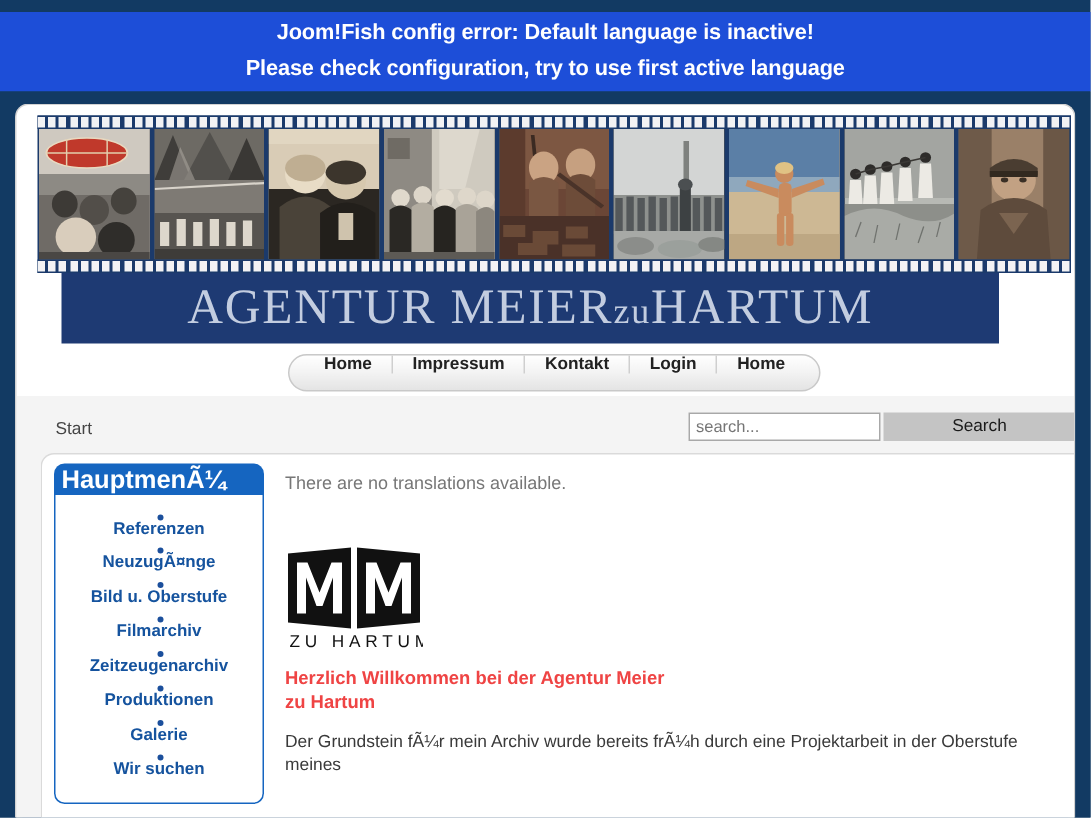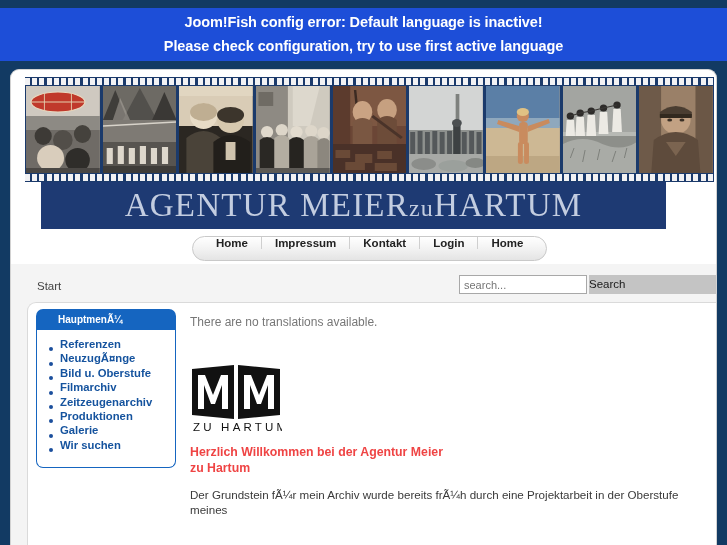--- a/index.html
+++ b/index.html
@@ -234,21 +234,21 @@
     left: 578px;
     top: 11px;
     width: 128px;
     height: 19px;
     background: #c4c4c4;
     border: none;
     font-size: 11.5px;
     color: #1a1a1a;
     font-family: "Liberation Sans", sans-serif;
     cursor: pointer;
-    text-align: left;
+    text-align: center;
     line-height: 19px;
   }
 
   
   #content-panel {
     position: absolute;
     left: 16px;
     top: 38px;
     width: 689px;
     height: 243px;
@@ -266,46 +266,47 @@
     position: absolute;
     left: 8px;
     top: 6px;
     width: 140px;
   }
   #sidebar-header {
     height: 21px;
     background: #1565c0;
     border-radius: 7px 7px 0 0;
     color: #ffffff;
-    font-size: 10px;
+    font-size: 17px;
     font-weight: bold;
     display: flex;
     align-items: center;
-    padding-left: 22px;
+    padding-left: 5px;
     box-sizing: border-box;
   }
   #sidebar-body {
     background: #ffffff;
     border: 1px solid #1565c0;
     border-top: none;
     border-radius: 0 0 7px 7px;
     padding: 8px 4px 14px 4px;
     box-sizing: border-box;
   }
   #sidebar-list {
     list-style: none;
     margin: 0;
     padding: 0;
   }
   #sidebar-list li {
     display: flex;
-    align-items: flex-end;
+    align-items: center;
     margin: 0 0 1px 0;
     padding: 0;
     line-height: 13.4px;
+    flex-direction: column;
   }
   #sidebar-list li .bullet {
     flex: 0 0 auto;
     width: 4px;
     height: 4px;
     border-radius: 50%;
     background: #1b4f9c;
     margin: 4.5px 7px 0 8px;
   }
   #sidebar-list li .mlabel {

